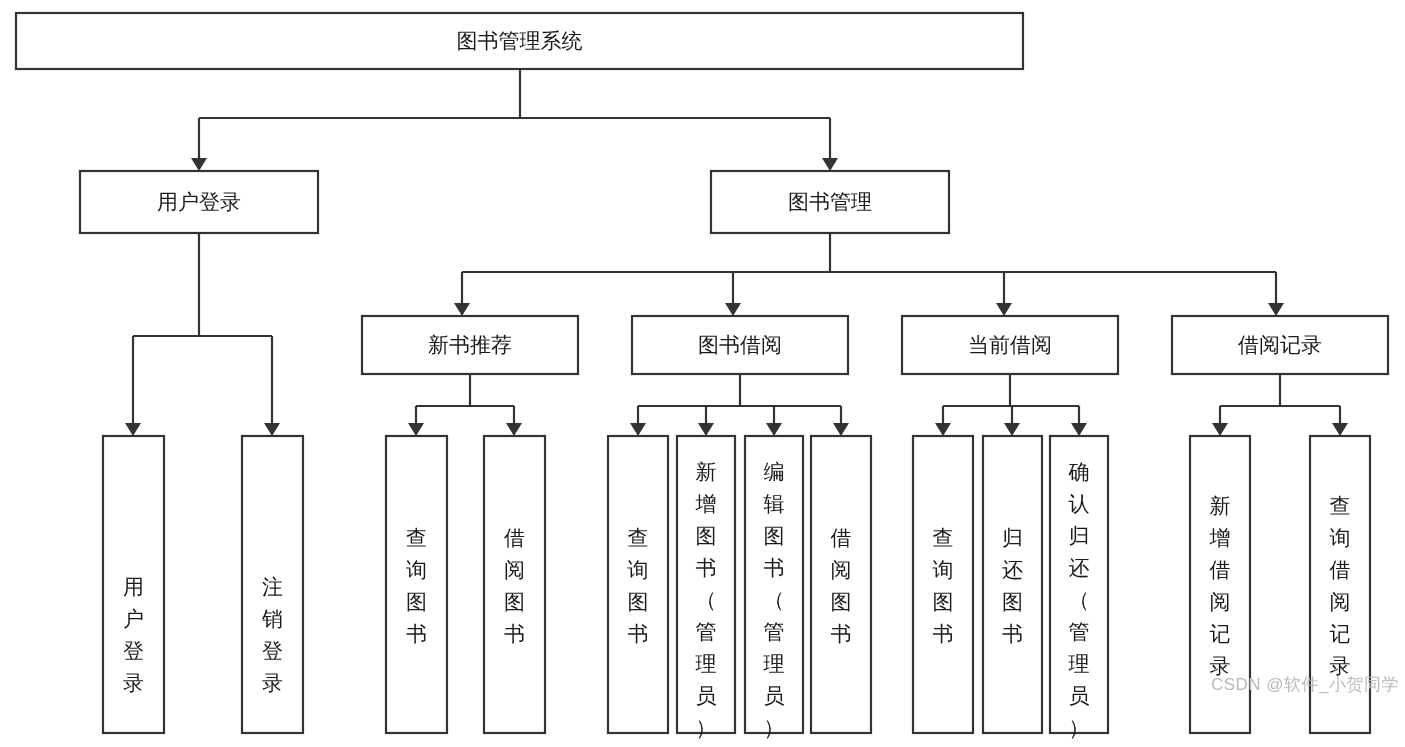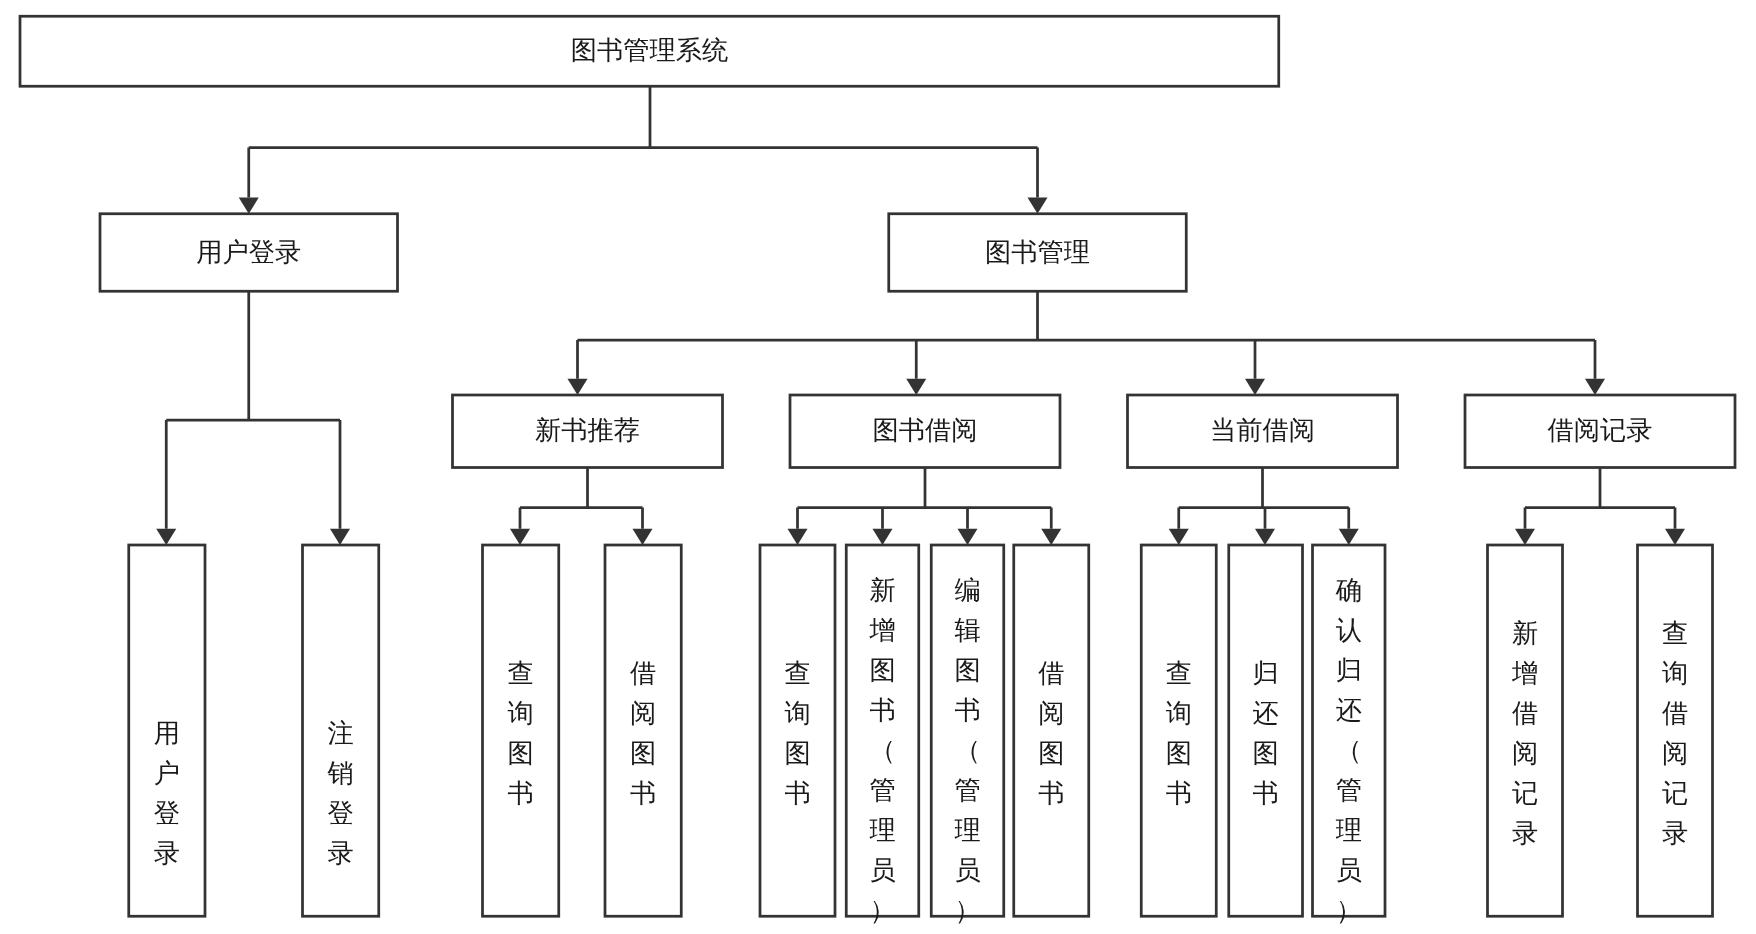--- a/index.html
+++ b/index.html
@@ -217,13 +217,14 @@
         <g>
           <rect x="1190" y="436" width="60" height="297" class="node-box"></rect>
           <text x="1220" y="0" class="node-label-v"><tspan x="1220" y="513.46">新</tspan><tspan x="1220" y="545.46">增</tspan><tspan x="1220" y="577.46">借</tspan><tspan x="1220" y="609.46">阅</tspan><tspan x="1220" y="641.46">记</tspan><tspan x="1220" y="673.46">录</tspan></text>
         </g>
         <g>
           <rect x="1310" y="436" width="60" height="297" class="node-box"></rect>
           <text x="1340" y="0" class="node-label-v"><tspan x="1340" y="513.46">查</tspan><tspan x="1340" y="545.46">询</tspan><tspan x="1340" y="577.46">借</tspan><tspan x="1340" y="609.46">阅</tspan><tspan x="1340" y="641.46">记</tspan><tspan x="1340" y="673.46">录</tspan></text>
         </g>
       </g>
   </svg>
+  <div class="watermark">CSDN @软件_小贺同学</div>
 </div>
 
 </body></html>

